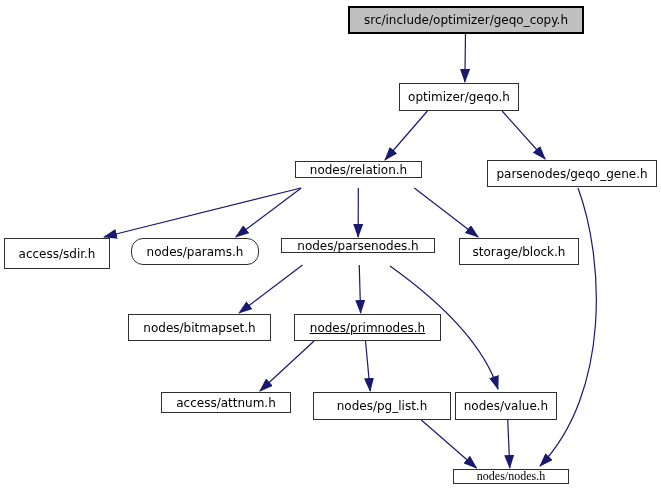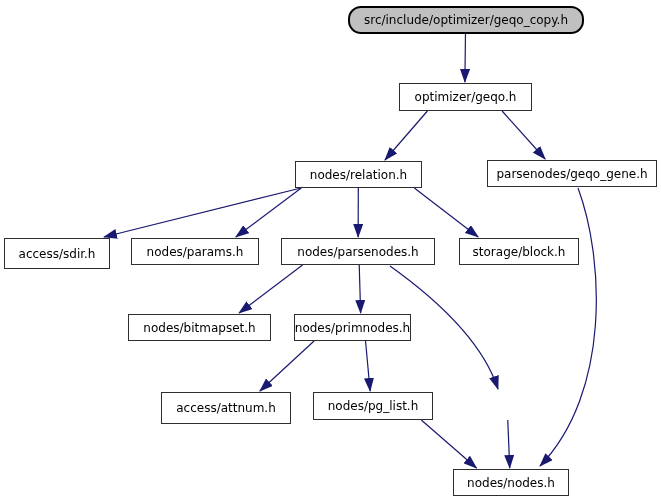--- a/index.html
+++ b/index.html
@@ -68,52 +68,55 @@
       <path d="M578,188 C604,258 611,392 540,466" class="edge" marker-end="url(#arrow)"></path>
       <path d="M302.525,265 L239.125,313" class="edge" marker-end="url(#arrow)"></path>
       <path d="M359.225,265 L360.625,313" class="edge" marker-end="url(#arrow)"></path>
       <path d="M390,266 C446,306 484,346 498,389" class="edge" marker-end="url(#arrow)"></path>
       <path d="M314.075,341 L259.875,391" class="edge" marker-end="url(#arrow)"></path>
       <path d="M365.525,341 L370.125,391" class="edge" marker-end="url(#arrow)"></path>
       <path d="M421.3,420 L476.5,468" class="edge" marker-end="url(#arrow)"></path>
       <path d="M507.75,420 L509.75,468" class="edge" marker-end="url(#arrow)"></path>
     </svg>
 
-<div class="node highlight" style="left: 348px; top: 6px; width: 236px; height: 28px; border-radius: 13px;">
+<div class="node highlight" style="left: 348px; top: 6px; width: 236px; height: 28px;">
       <span>src/include/optimizer/geqo_copy.h</span>
     </div>
-    <div class="node" style="left: 399px; top: 83px; width: 133px; height: 28px;">
+    <div class="node" style="left: 399px; top: 83px; width: 120px; height: 28px;">
       <span>optimizer/geqo.h</span>
     </div>
-    <div class="node" style="left: 295px; top: 161px; width: 127px; height: 27px;">
+    <div class="node" style="left: 295px; top: 161px; width: 127px; height: 17px;">
       <span>nodes/relation.h</span>
     </div>
     <div class="node" style="left: 487px; top: 160px; width: 170px; height: 27px;">
       <span>parsenodes/geqo_gene.h</span>
     </div>
     <div class="node" style="left: 4px; top: 238px; width: 106px; height: 31px;">
       <span>access/sdir.h</span>
     </div>
-    <div class="node" style="left: 131px; top: 238px; width: 128px; height: 27px;">
+    <div class="node" style="left: 131px; top: 238px; width: 128px; height: 27px; border-radius: 12px;">
       <span>nodes/params.h</span>
     </div>
-    <div class="node" style="left: 281px; top: 238px; width: 154px; height: 27px;">
+    <div class="node" style="left: 281px; top: 238px; width: 154px; height: 15px;">
       <span>nodes/parsenodes.h</span>
     </div>
     <div class="node" style="left: 459px; top: 238px; width: 120px; height: 27px;">
       <span>storage/block.h</span>
     </div>
     <div class="node" style="left: 128px; top: 314px; width: 143px; height: 27px; text-align: right;">
       <span>nodes/bitmapset.h</span>
     </div>
-    <div class="node" style="left: 294px; top: 314px; width: 117px; height: 27px;">
+    <div class="node" style="left: 294px; top: 314px; width: 147px; height: 27px; text-decoration: underline;">
       <span>nodes/primnodes.h</span>
     </div>
-    <div class="node" style="left: 161px; top: 392px; width: 130px; height: 32px;">
+    <div class="node" style="left: 161px; top: 392px; width: 130px; height: 21px;">
       <span>access/attnum.h</span>
     </div>
-    <div class="node" style="left: 313px; top: 392px; width: 120px; height: 28px;">
+    <div class="node" style="left: 313px; top: 392px; width: 138px; height: 28px;">
       <span>nodes/pg_list.h</span>
     </div>
-    <div class="node" style="left: 453px; top: 469px; width: 116px; height: 27px;">
+    <div class="node" style="left: 455px; top: 392px; width: 102px; height: 28px;">
+      <span>nodes/value.h</span>
+    </div>
+    <div class="node" style="left: 453px; top: 469px; width: 116px; height: 15px; font-family: Liberation Serif, serif;">
       <span>nodes/nodes.h</span>
     </div>
   </div>
 
 </body></html>

